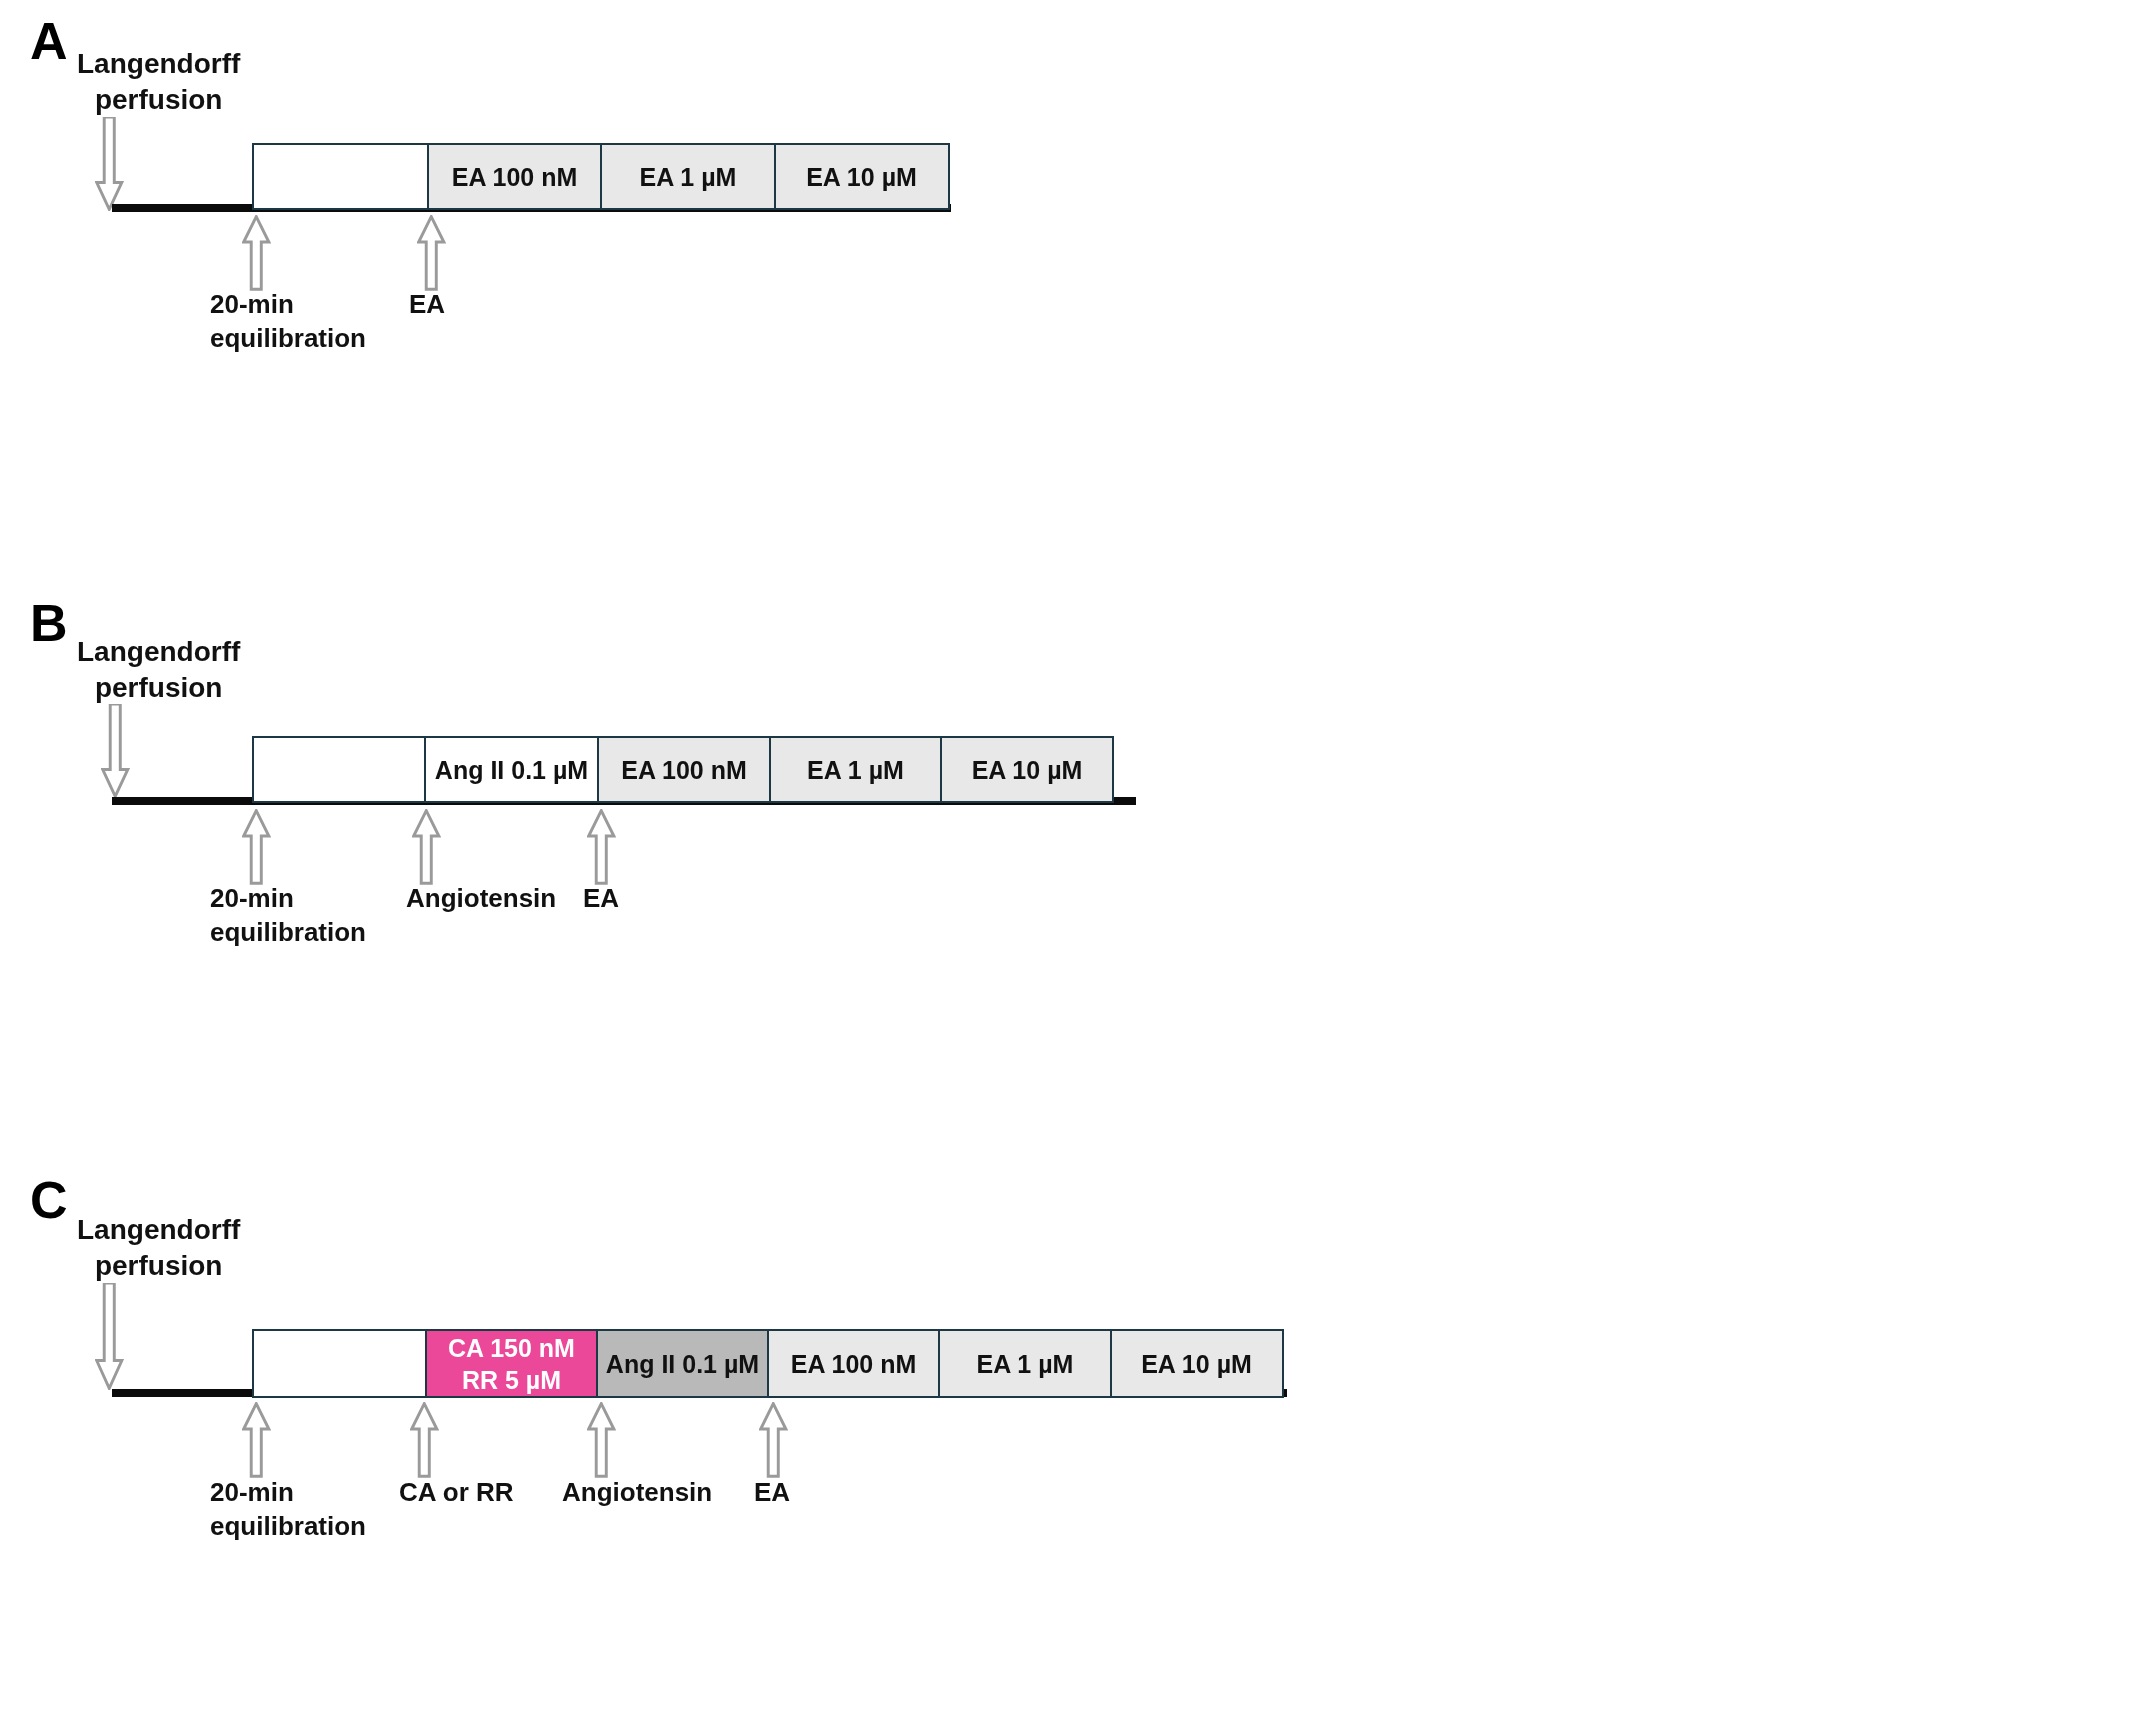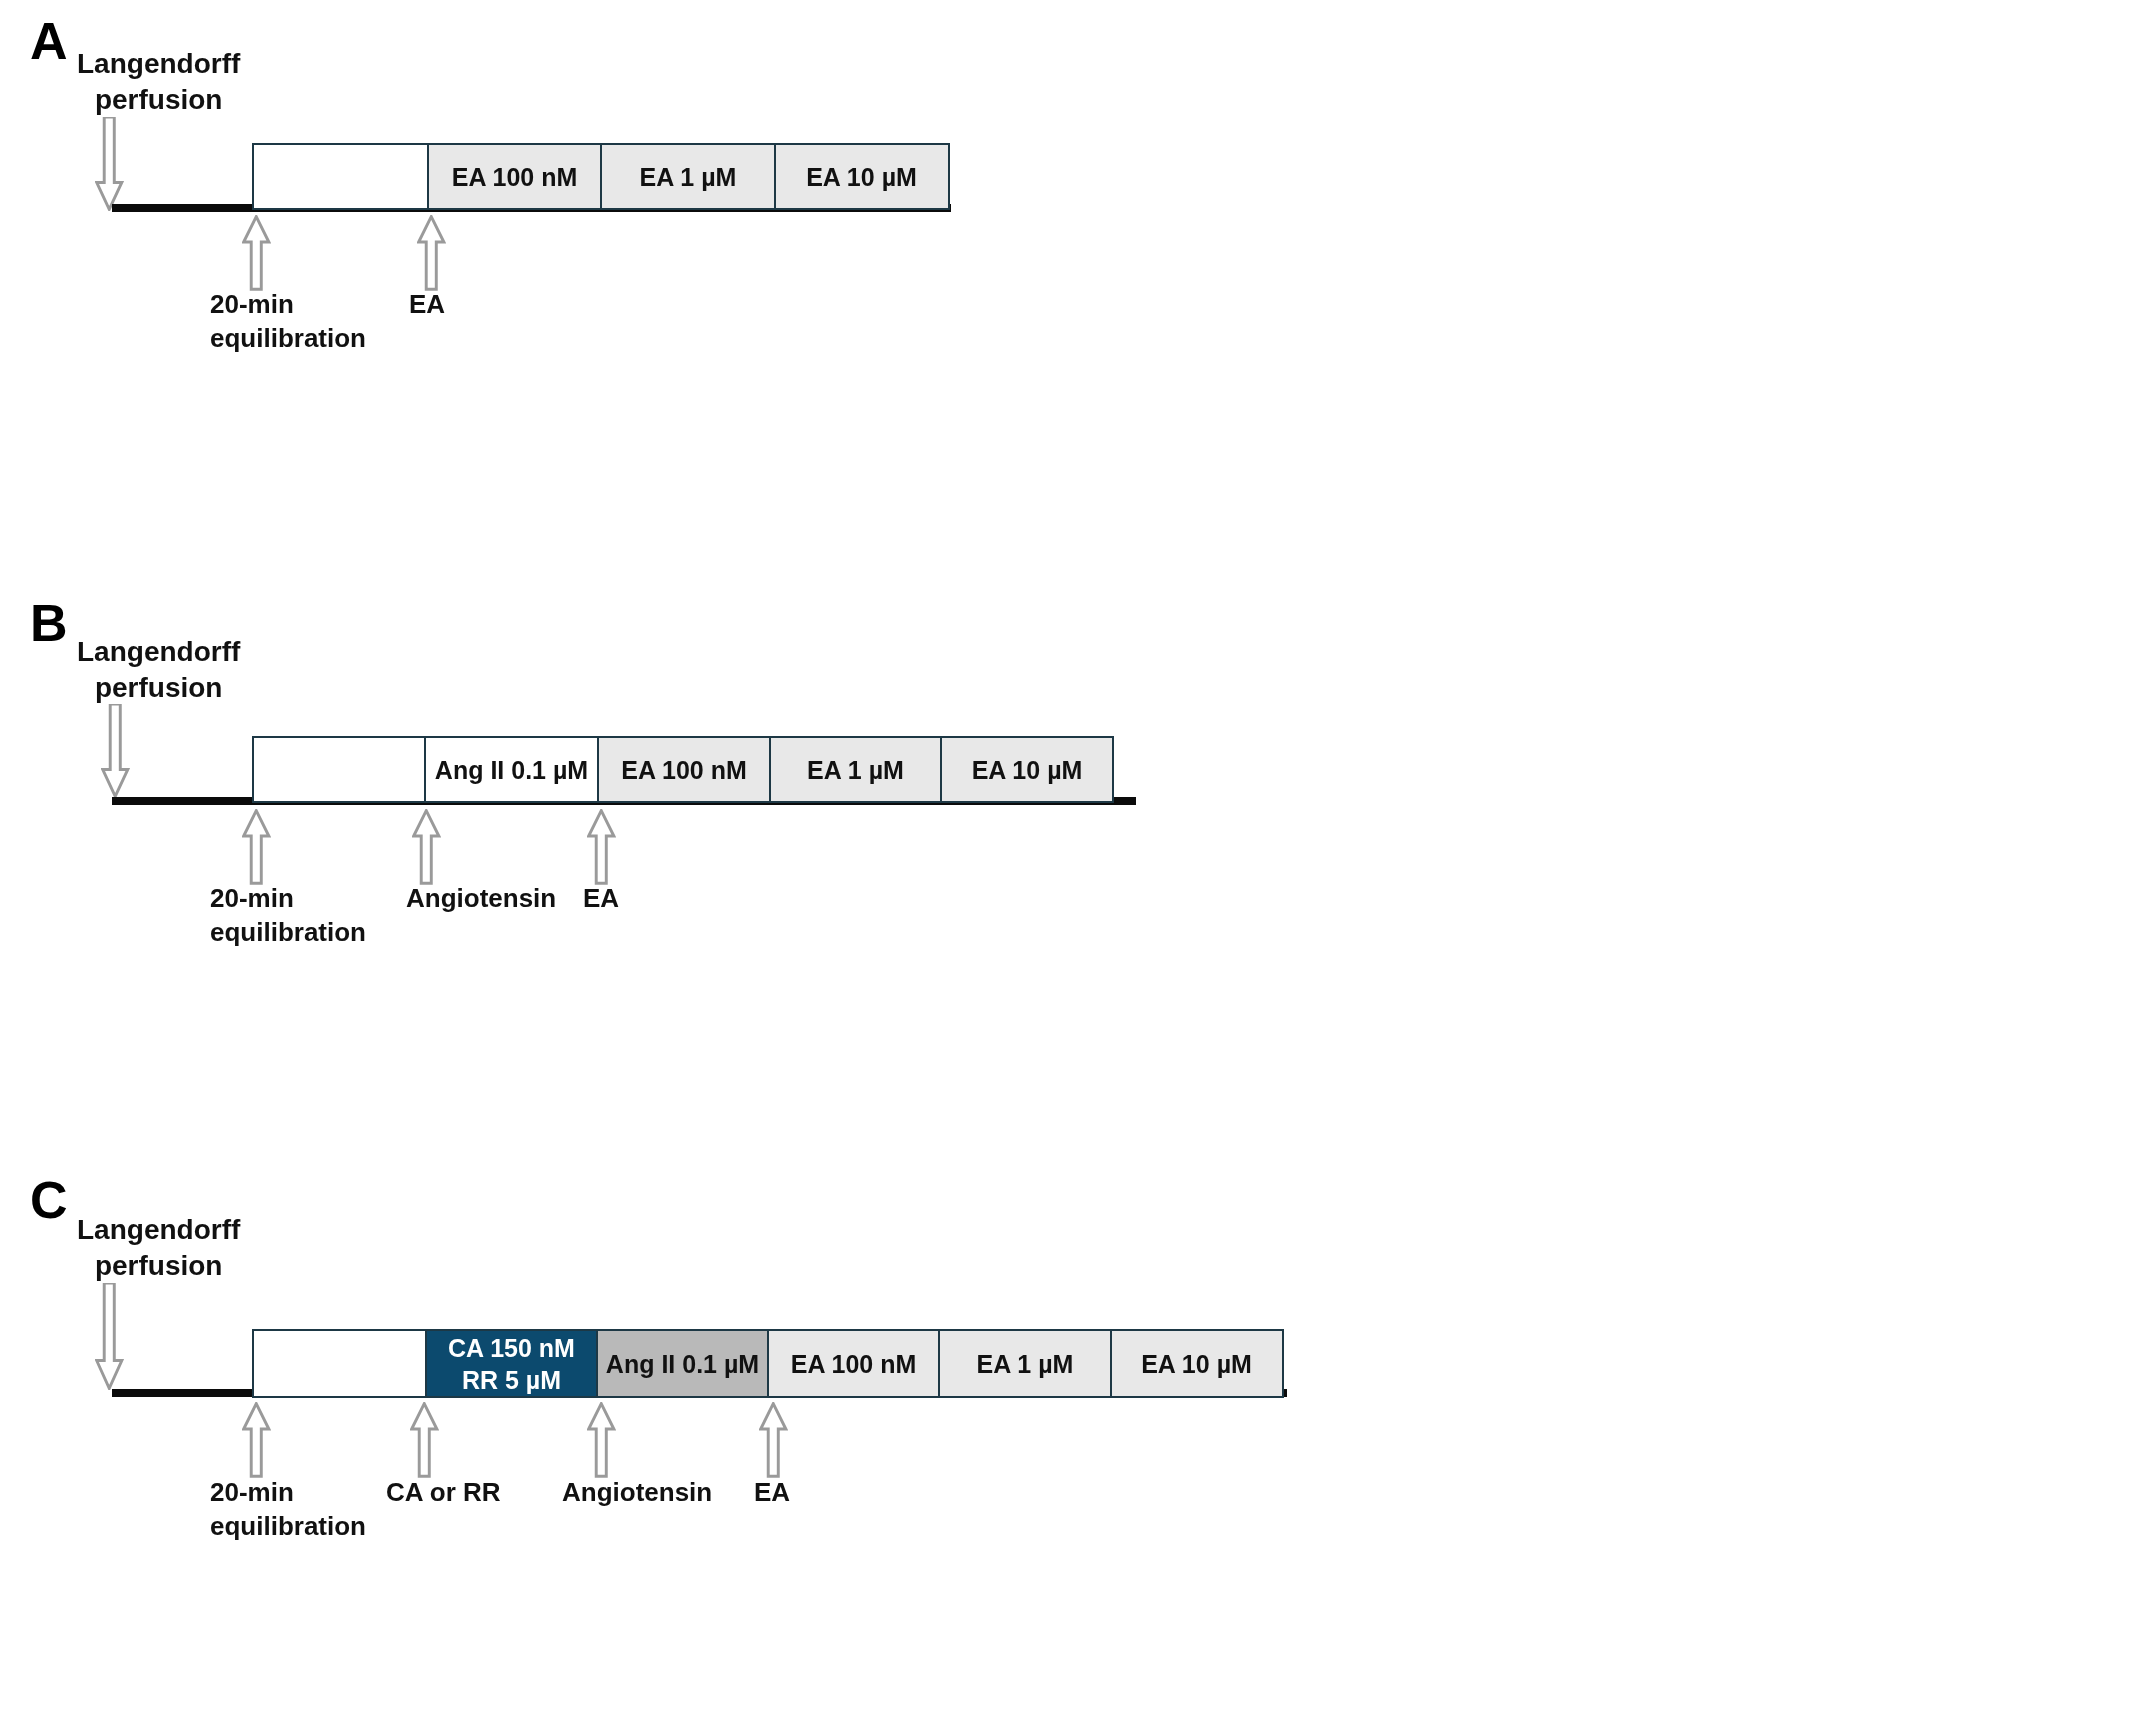--- a/index.html
+++ b/index.html
@@ -92,21 +92,21 @@
     font-weight: bold;
     line-height: 1.28;
     white-space: pre-line;
     letter-spacing: 0px;
     color: #111;
   }
   .seg:first-child { margin-left: 0; }
   .seg.fill-white { background: #ffffff; }
   .seg.fill-light { background: #e8e8e8; }
   .seg.fill-mid   { background: #b9b9b9; }
-  .seg.fill-black { background: #0c4a6e; color: #ffffff; }
+  .seg.fill-black { background: #ec4899; color: #ffffff; }
 </style>
 </head>
 <body>
 
 <div class="panel" id="panel-A">
 
   <div class="panel-letter" style="left:30px; top:15px;">A</div>
 
   <div class="lp-label" style="left:77px; top:46px;">Langendorff
 perfusion</div>
@@ -219,21 +219,21 @@
     </svg>
   </div>
   <div class="arrow-label" style="left:210px; top:309px;">20-min
 equilibration</div>
 
   <div class="up-arrow" style="left:410px; top:236px; height:76px;">
     <svg viewBox="0 0 34 90" preserveAspectRatio="none">
       <path d="M17 2 L32 32 L23 32 L23 88 L11 88 L11 32 L2 32 Z" fill="#ffffff" stroke="#9a9a9a" stroke-width="3.5"></path>
     </svg>
   </div>
-  <div class="arrow-label" style="left:386px; top:309px;">CA or RR</div>
+  <div class="arrow-label" style="left:399px; top:309px;">CA or RR</div>
 
   <div class="up-arrow" style="left:587px; top:236px; height:76px;">
     <svg viewBox="0 0 34 90" preserveAspectRatio="none">
       <path d="M17 2 L32 32 L23 32 L23 88 L11 88 L11 32 L2 32 Z" fill="#ffffff" stroke="#9a9a9a" stroke-width="3.5"></path>
     </svg>
   </div>
   <div class="arrow-label" style="left:562px; top:309px;">Angiotensin</div>
 
   <div class="up-arrow" style="left:759px; top:236px; height:76px;">
     <svg viewBox="0 0 34 90" preserveAspectRatio="none">

